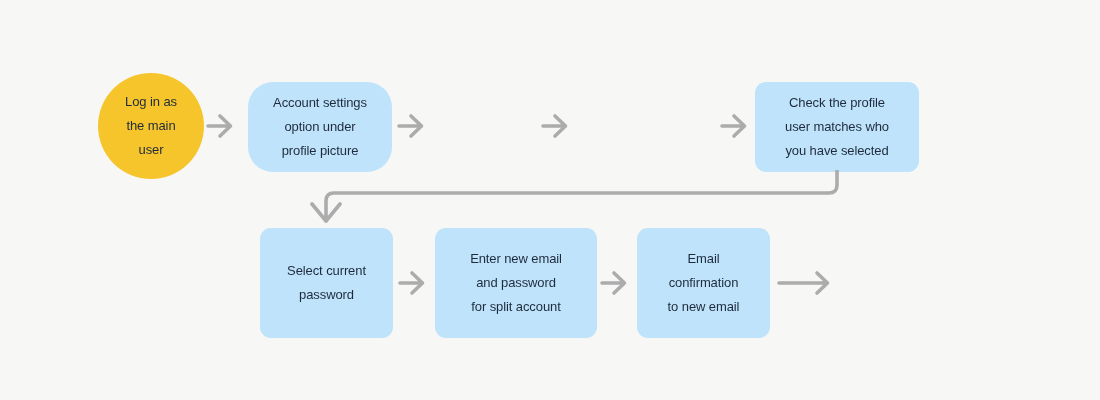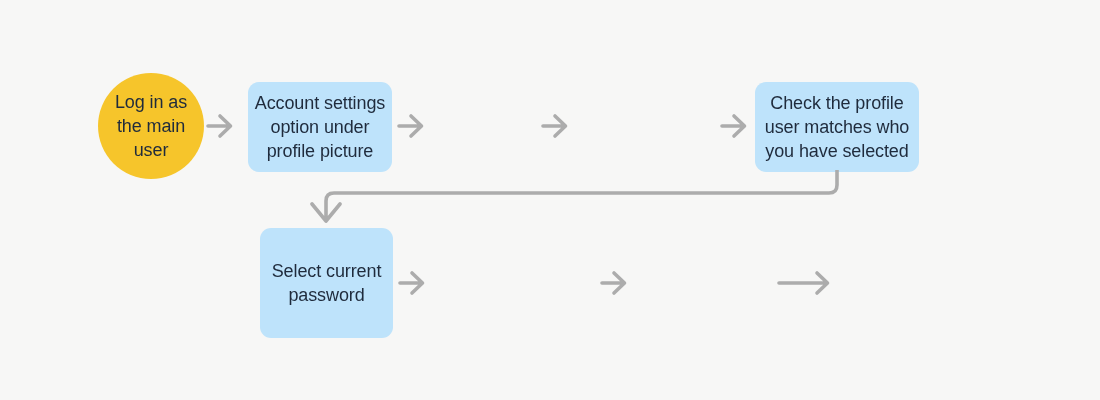--- a/index.html
+++ b/index.html
@@ -16,32 +16,32 @@
     position:relative;
     width:1100px;height:400px;
     background:var(--background);
     overflow:hidden;
   }
   .node{
     position:absolute;
     display:flex;align-items:center;justify-content:center;
     text-align:center;
     white-space:pre-line;
-    font-size:18px;
+    font-size:13px;
     line-height:24px;
     font-weight:500;
     letter-spacing:-0.1px;
     color:var(--text);
   }
   .rect{background:var(--process-fill);border-radius:11px;}
   .circle{background:var(--terminal-fill);border-radius:50%;}
 
   
   .n0{left:98px;  top:73px;  width:106px; height:106px;}
-  .n1{left:248px; top:82px;  width:144px; height:90px;}
+  .n1{left:248px; top:82px;  width:144px; height:90px;border-radius:25px;}
   .n2{left:433px; top:82px;  width:104px; height:90px;}
   .n3{left:577px; top:82px;  width:141px; height:90px;}
   .n4{left:755px; top:82px;  width:164px; height:90px;}
   .n5{left:260px; top:228px; width:133px; height:110px;}
   .n6{left:435px; top:228px; width:162px; height:110px;}
   .n7{left:637px; top:228px; width:133px; height:110px;}
   .n8{left:843px; top:209px; width:146px; height:146px;}
 
   .conn{position:absolute;}
   .conn path{
@@ -70,20 +70,26 @@
 user</div>
   <div class="node rect n1">Account settings
 option under
 profile picture</div>
   <div class="node rect n4">Check the profile
 user matches who
 you have selected</div>
 
   <div class="node rect n5">Select current
 password</div>
+  <div class="node rect n6">Enter new email
+and password
+for split account</div>
+  <div class="node rect n7">Email
+confirmation
+to new email</div>
 
   <svg class="conn a1" width="36" height="28" viewBox="0 0 36 28">
     <path d="M3 14 H25 M15 4 L25.5 14 L15 24"></path>
   </svg>
   <svg class="conn a2" width="36" height="28" viewBox="0 0 36 28">
     <path d="M3 14 H25 M15 4 L25.5 14 L15 24"></path>
   </svg>
   <svg class="conn a3" width="36" height="28" viewBox="0 0 36 28">
     <path d="M3 14 H25 M15 4 L25.5 14 L15 24"></path>
   </svg>

